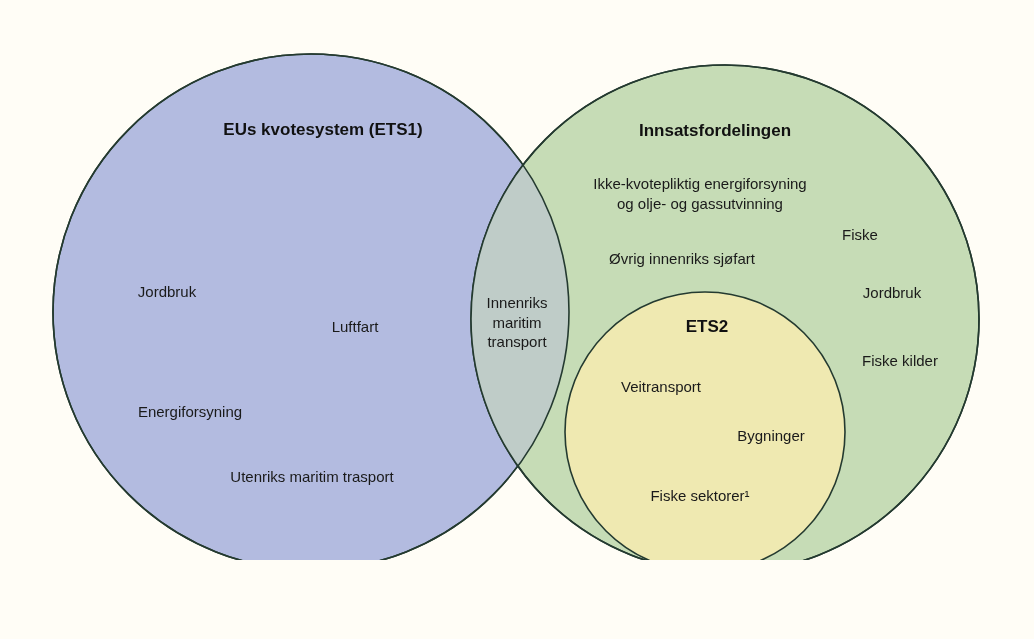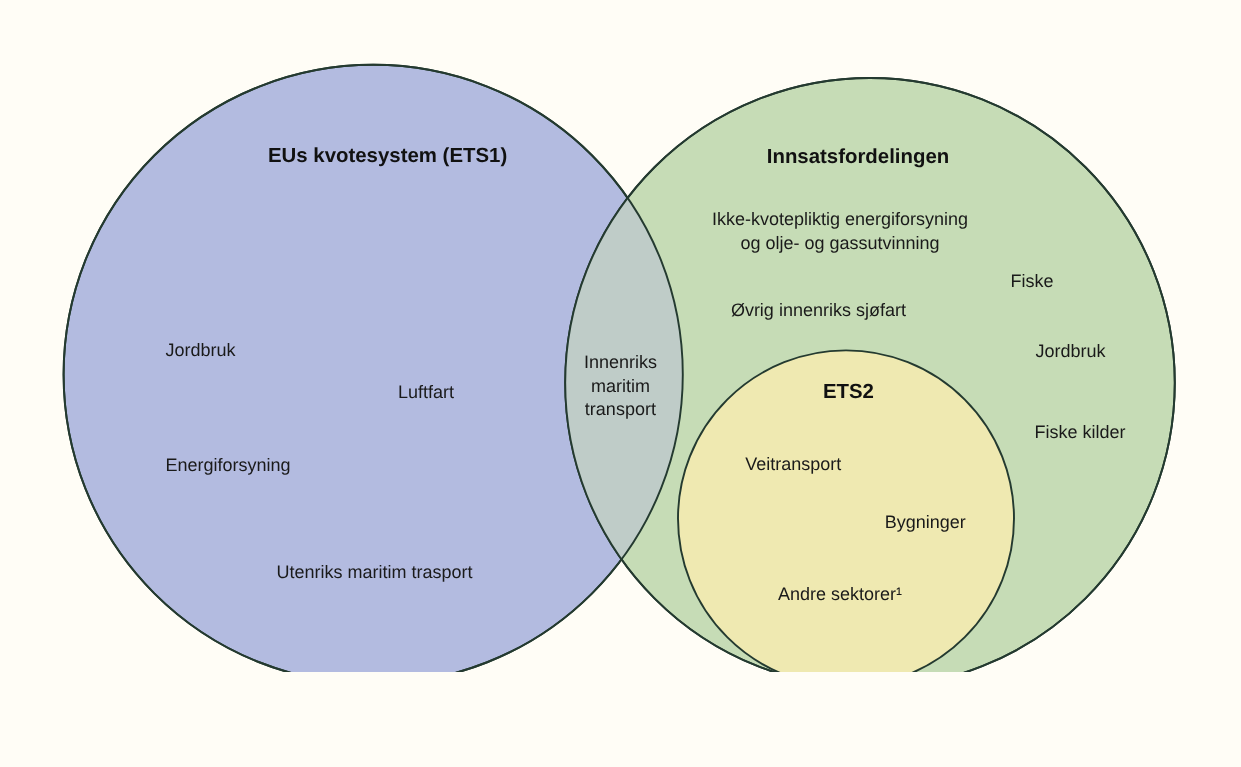--- a/index.html
+++ b/index.html
@@ -63,21 +63,21 @@
     <circle cx="705" cy="432" r="140" stroke-width="1.6" fill="#EFE9B1" stroke="#243A30"></circle>
   </svg>
 
   <div class="label title" style="left:323px; top:130px">EUs kvotesystem (ETS1)</div>
 
 
   <div class="label" style="left:167px; top:292px">Jordbruk</div>
 
   <div class="label" style="left:355px; top:327px">Luftfart</div>
 
-  <div class="label" style="left:190px; top:388px">Energiforsyning</div>
+  <div class="label" style="left:190px; top:412px">Energiforsyning</div>
 
   <div class="label" style="left:312px; top:477px">Utenriks maritim trasport</div>
 
   <div class="label" style="left:517px; top:322px">Innenriks
 maritim
 transport</div>
 
   <div class="label title" style="left:715px; top:131px">Innsatsfordelingen</div>
 
   <div class="label" style="left:700px; top:193px">Ikke-kvotepliktig energiforsyning
@@ -90,15 +90,15 @@
   <div class="label" style="left:892px; top:293px">Jordbruk</div>
 
   <div class="label" style="left:900px; top:361px">Fiske kilder</div>
 
   <div class="label title" style="left:707px; top:327px">ETS2</div>
 
   <div class="label" style="left:661px; top:387px">Veitransport</div>
 
   <div class="label" style="left:771px; top:436px">Bygninger</div>
 
-  <div class="label" style="left:700px; top:496px">Andre sektorer¹</div>
+  <div class="label" style="left:700px; top:496px">Fiske sektorer¹</div>
 
 </div>
 
 </body></html>

